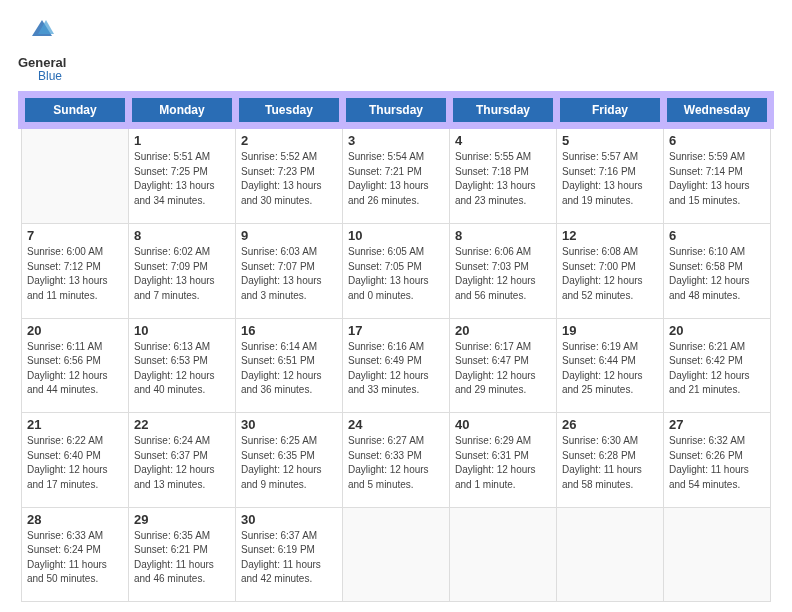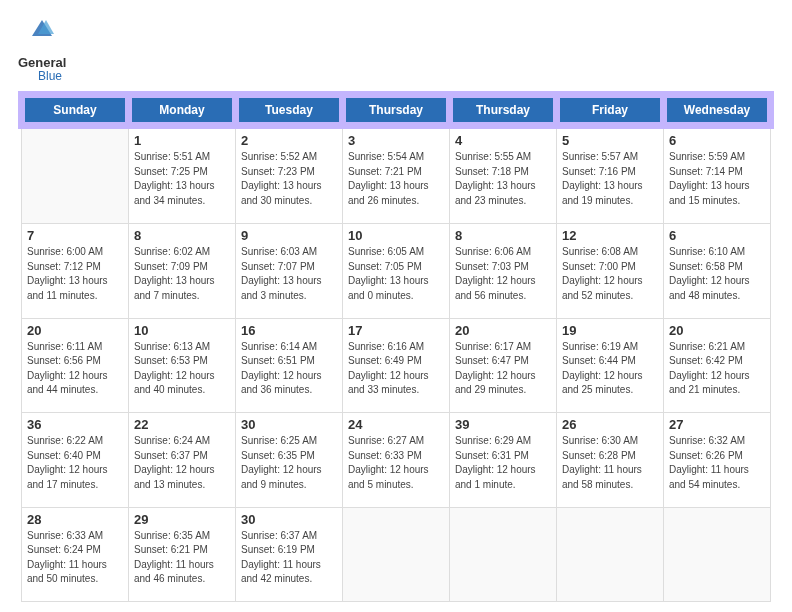--- a/index.html
+++ b/index.html
@@ -216,37 +216,37 @@
             <span class="day-number">19</span>
             <div class="day-info">Sunrise: 6:19 AM<br>Sunset: 6:44 PM<br>Daylight: 12 hours<br>and 25 minutes.</div>
           </td>
           <td>
             <span class="day-number">20</span>
             <div class="day-info">Sunrise: 6:21 AM<br>Sunset: 6:42 PM<br>Daylight: 12 hours<br>and 21 minutes.</div>
           </td>
         </tr>
         <tr>
           <td>
-            <span class="day-number">36</span>
+            <span class="day-number">21</span>
             <div class="day-info">Sunrise: 6:22 AM<br>Sunset: 6:40 PM<br>Daylight: 12 hours<br>and 17 minutes.</div>
           </td>
           <td>
             <span class="day-number">22</span>
             <div class="day-info">Sunrise: 6:24 AM<br>Sunset: 6:37 PM<br>Daylight: 12 hours<br>and 13 minutes.</div>
           </td>
           <td>
             <span class="day-number">30</span>
             <div class="day-info">Sunrise: 6:25 AM<br>Sunset: 6:35 PM<br>Daylight: 12 hours<br>and 9 minutes.</div>
           </td>
           <td>
             <span class="day-number">24</span>
             <div class="day-info">Sunrise: 6:27 AM<br>Sunset: 6:33 PM<br>Daylight: 12 hours<br>and 5 minutes.</div>
           </td>
           <td>
-            <span class="day-number">39</span>
+            <span class="day-number">40</span>
             <div class="day-info">Sunrise: 6:29 AM<br>Sunset: 6:31 PM<br>Daylight: 12 hours<br>and 1 minute.</div>
           </td>
           <td>
             <span class="day-number">26</span>
             <div class="day-info">Sunrise: 6:30 AM<br>Sunset: 6:28 PM<br>Daylight: 11 hours<br>and 58 minutes.</div>
           </td>
           <td>
             <span class="day-number">27</span>
             <div class="day-info">Sunrise: 6:32 AM<br>Sunset: 6:26 PM<br>Daylight: 11 hours<br>and 54 minutes.</div>
           </td>

